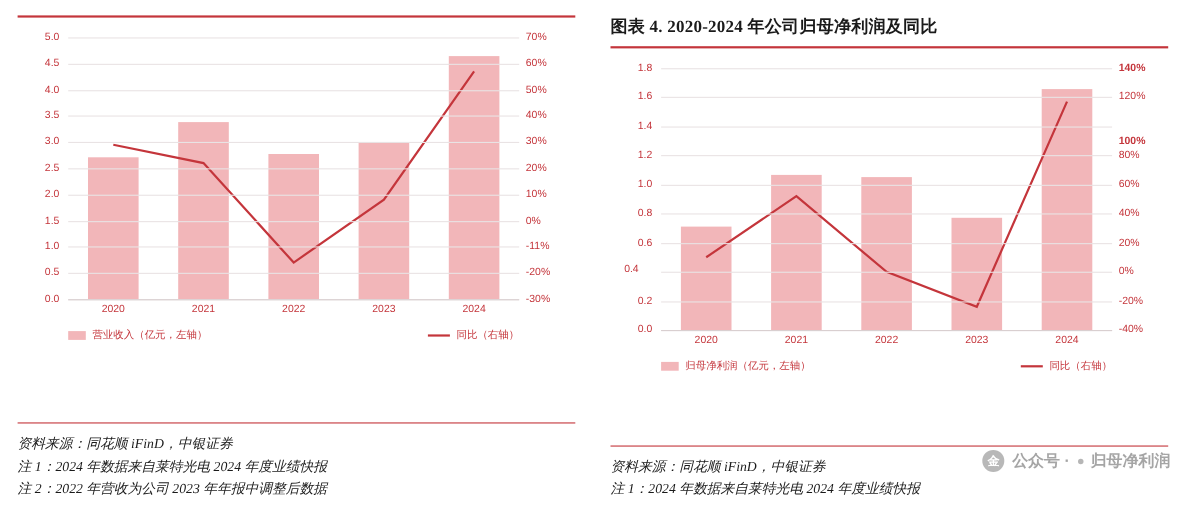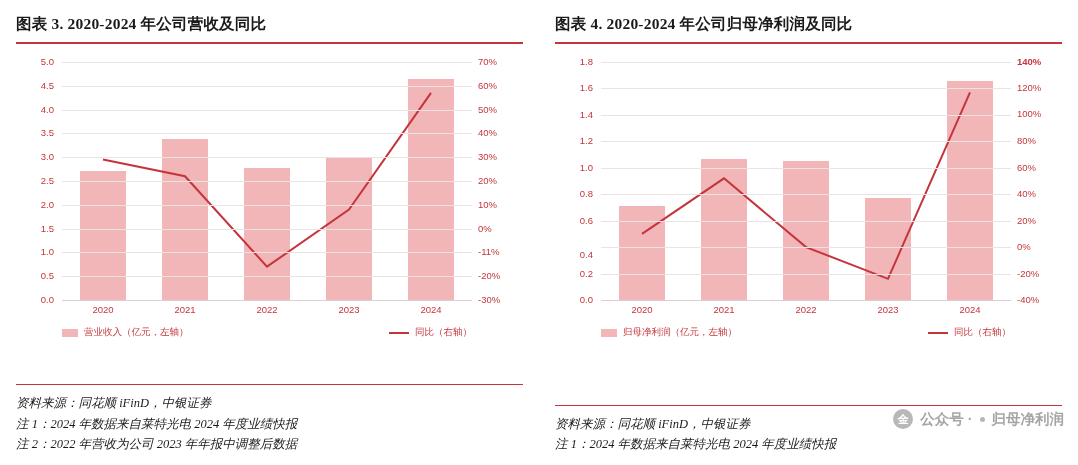--- a/index.html
+++ b/index.html
@@ -196,21 +196,20 @@
     background: #8a8a8a;
     display: inline-block;
   }
 </style>
 </head>
 <body>
 
 <div class="page">
 
   <div class="panel">
-    <div class="panel-title">图表 3. 2020-2024 年公司营收及同比</div>
     <div class="title-rule"></div>
 
     <div class="chart-area">
       <div class="axis-left" id="p0-axis-left">
           <div class="tickval" style="top: 238px;">0.0</div>
           <div class="tickval" style="top: 214.2px;">0.5</div>
           <div class="tickval" style="top: 190.4px;">1.0</div>
           <div class="tickval" style="top: 166.6px;">1.5</div>
           <div class="tickval" style="top: 142.8px;">2.0</div>
           <div class="tickval" style="top: 119px;">2.5</div>
@@ -286,38 +285,38 @@
   <div class="divider"></div>
 
   <div class="panel">
     <div class="panel-title">图表 4. 2020-2024 年公司归母净利润及同比</div>
     <div class="title-rule"></div>
 
     <div class="chart-area">
       <div class="axis-left" id="p1-axis-left">
           <div class="tickval" style="top: 238px;">0.0</div>
           <div class="tickval" style="top: 211.556px;">0.2</div>
-          <div class="tickval" style="top: 193px;">0.4</div>
+          <div class="tickval" style="top: 183px; text-align: center;">0.4</div>
           <div class="tickval" style="top: 158.667px;">0.6</div>
           <div class="tickval" style="top: 132.222px;">0.8</div>
           <div class="tickval" style="top: 105.778px;">1.0</div>
           <div class="tickval" style="top: 79.3333px;">1.2</div>
           <div class="tickval" style="top: 52.8889px;">1.4</div>
           <div class="tickval" style="top: 26.4444px;">1.6</div>
           <div class="tickval" style="top: 0px;">1.8</div>
         </div>
       <div class="axis-right" id="p1-axis-right">
           <div class="tickval" style="top: 238px;">-40%</div>
           <div class="tickval" style="top: 211.556px;">-20%</div>
           <div class="tickval" style="top: 185.111px;">0%</div>
           <div class="tickval" style="top: 158.667px;">20%</div>
           <div class="tickval" style="top: 132.222px;">40%</div>
           <div class="tickval" style="top: 105.778px;">60%</div>
           <div class="tickval" style="top: 79.3333px;">80%</div>
-          <div class="tickval" style="top: 52px;">100%</div>
+          <div class="tickval" style="top: 67px; font-weight: bold;">100%</div>
           <div class="tickval" style="top: 26.4444px;">120%</div>
           <div class="tickval" style="top: 0px; font-weight: bold;">140%</div>
         </div>
       <div class="plot" id="p1-plot">
         <div class="bars" id="p1-bars">
             <div class="bar" style="height: 93.8778px; left: 18px;"></div>
             <div class="bar" style="height: 141.478px; left: 100px;"></div>
             <div class="bar" style="height: 138.833px; left: 182px;"></div>
             <div class="bar" style="height: 101.811px; left: 264px;"></div>
             <div class="bar" style="height: 219.489px; left: 346px;"></div>

